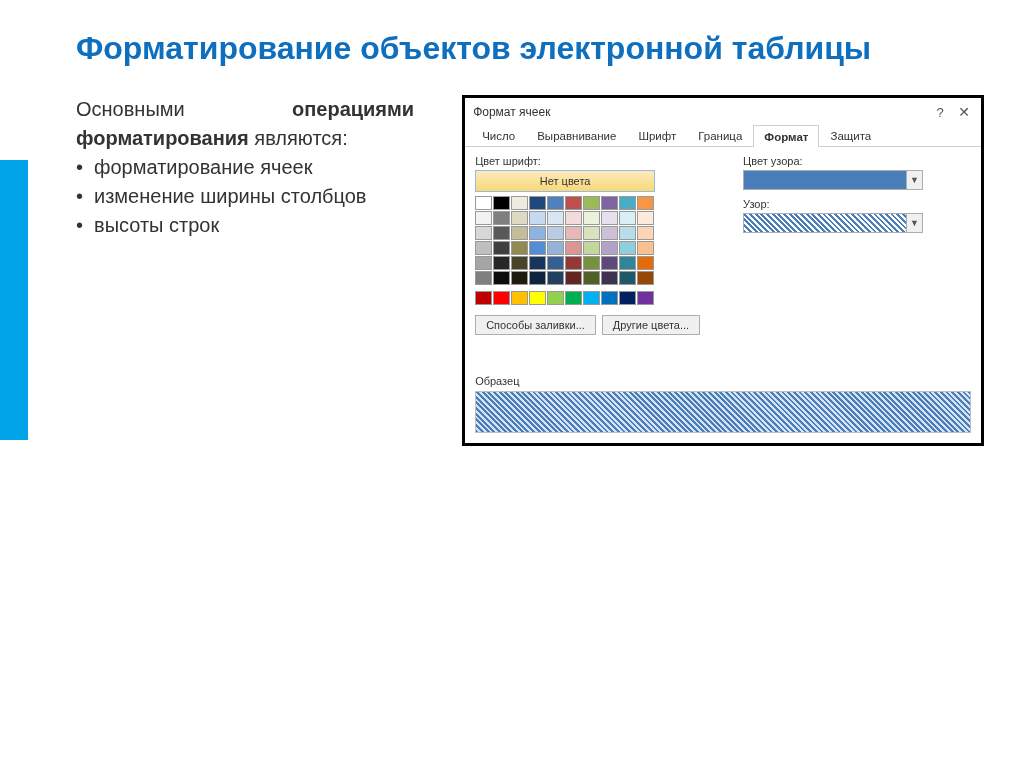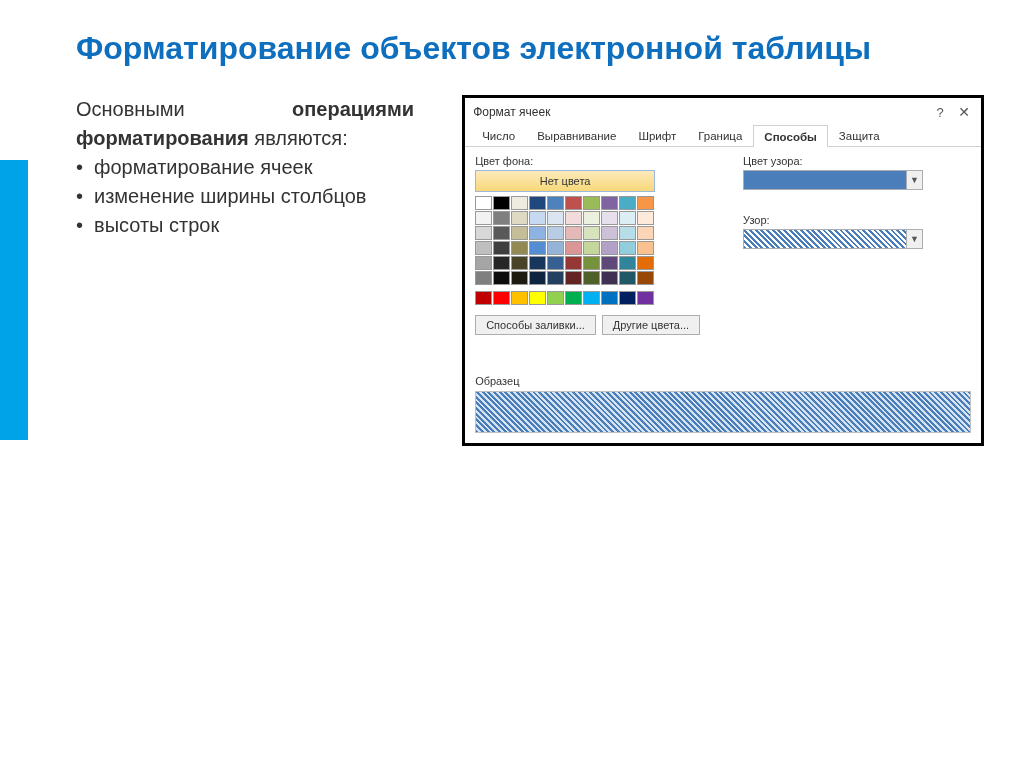--- a/index.html
+++ b/index.html
@@ -241,27 +241,27 @@
         <span>Формат ячеек</span>
         <span class="spacer"></span>
         <span class="help-icon">?</span>
         <span class="close-icon">✕</span>
       </div>
       <div class="dlg-tabs">
         <div class="dlg-tab">Число</div>
         <div class="dlg-tab">Выравнивание</div>
         <div class="dlg-tab">Шрифт</div>
         <div class="dlg-tab">Граница</div>
-        <div class="dlg-tab active">Способы</div>
+        <div class="dlg-tab active">Формат</div>
         <div class="dlg-tab">Защита</div>
       </div>
       <div class="dlg-body">
         <div class="dlg-row">
           <div class="dlg-col">
-            <div class="fld-label">Цвет фона:</div>
+            <div class="fld-label">Цвет шрифт:</div>
             <div class="nocolor-btn">Нет цвета</div>
             <div class="palette" id="palette">
                 <div class="palette-row">
                   <div class="swatch" style="background: rgb(255, 255, 255);"></div>
                   <div class="swatch" style="background: rgb(0, 0, 0);"></div>
                   <div class="swatch" style="background: rgb(238, 236, 225);"></div>
                   <div class="swatch" style="background: rgb(31, 73, 125);"></div>
                   <div class="swatch" style="background: rgb(79, 129, 189);"></div>
                   <div class="swatch" style="background: rgb(192, 80, 77);"></div>
                   <div class="swatch" style="background: rgb(155, 187, 89);"></div>
@@ -346,21 +346,21 @@
               <button class="small-btn">Способы заливки...</button>
               <button class="small-btn">Другие цвета...</button>
             </div>
           </div>
           <div class="dlg-col">
             <div class="fld-label">Цвет узора:</div>
             <div class="color-select">
               <div class="fill"></div>
               <div class="select-arrow">▼</div>
             </div>
-            <div class="fld-label" style="margin-top:24px">Узор:</div>
+            <div class="fld-label" style="margin-top:8px">Узор:</div>
             <div class="pattern-select">
               <div class="fill"></div>
               <div class="select-arrow">▼</div>
             </div>
           </div>
         </div>
 
         <div class="sample-label">Образец</div>
         <div class="sample-box"></div>
       </div>

